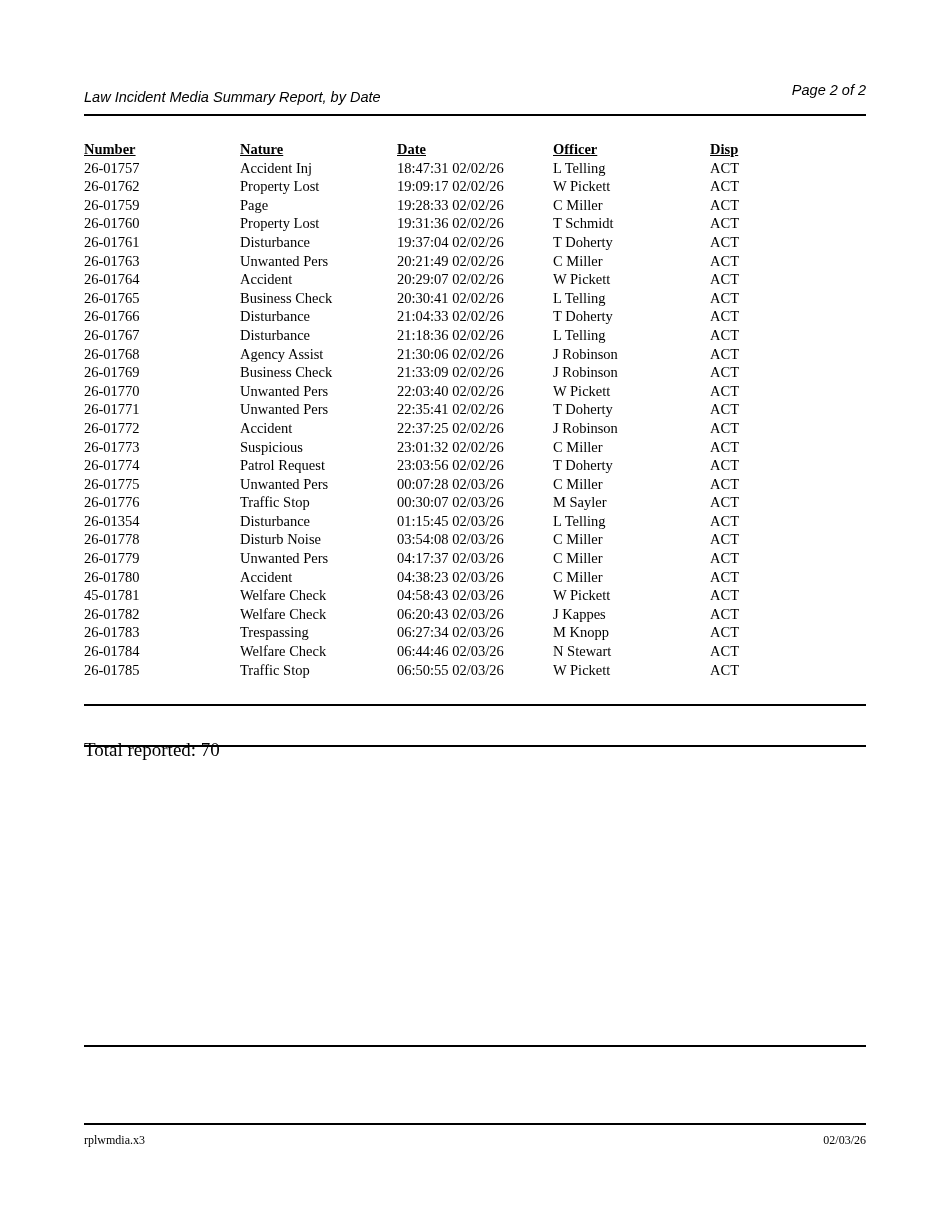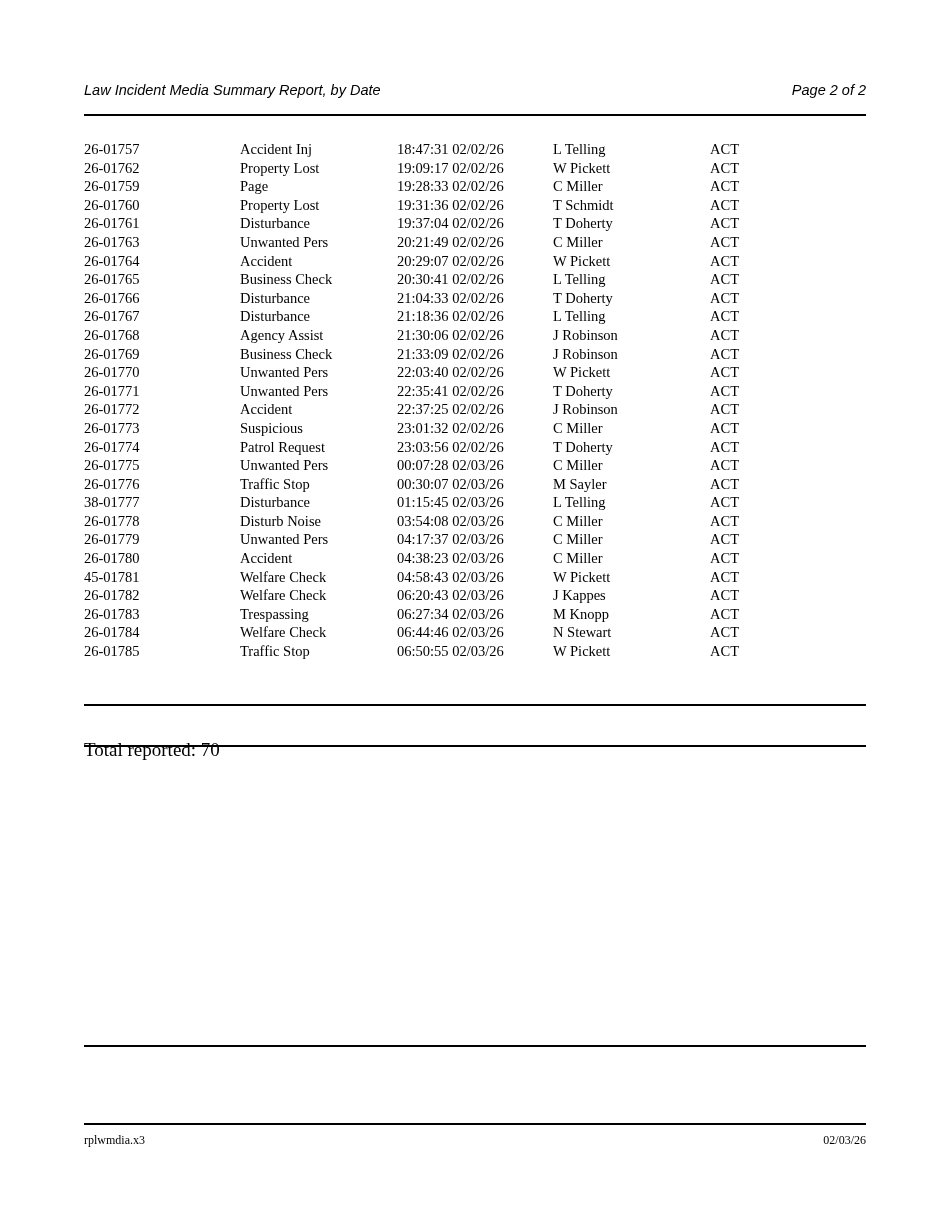--- a/index.html
+++ b/index.html
@@ -1,20 +1,20 @@
 <!DOCTYPE html>
 <html><head>
   <meta charset="utf-8">
   <style>
     html, body { margin: 0; padding: 0; background: #ffffff; }
     body { width: 950px; height: 1229px; position: relative; overflow: hidden; color: #000; }
     .page { position: absolute; left: 84px; top: 0; width: 782px; height: 1229px; }
     .header { position: absolute; top: 82px; left: 0; width: 782px; height: 20px;
       font-family: "Liberation Sans", sans-serif; font-style: italic; font-size: 14.5px; }
-    .header .title { position: absolute; left: 0; top: 0; text-align: center; }
+    .header .title { position: absolute; left: 0; top: 7px; text-align: center; }
     .header .pageno { position: absolute; right: 0; top: 0; }
     .rule { position: absolute; left: 0; width: 782px; height: 2px; background: #000; }
     .table { position: absolute; left: 0; top: 140px; width: 782px;
       font-family: "Liberation Serif", serif; font-size: 14.5px; }
     .trow { position: relative; height: 18.6px; line-height: 18.6px; white-space: nowrap; }
     .trow span { position: absolute; top: 0; }
     .c0 { left: 0; } .c1 { left: 156px; } .c2 { left: 313px; } .c3 { left: 469px; } .c4 { left: 626px; }
     .thead span { font-weight: bold; text-decoration: underline; }
     .total { position: absolute; left: 0; top: 739px; font-family: "Liberation Serif", serif; font-size: 19px; }
     .includes { position: absolute; left: 0; top: 1056px; width: 782px;
@@ -28,20 +28,27 @@
 <body>
 
 <div class="page">
   <div class="header">
     <span class="title">Law Incident Media Summary Report, by Date</span>
     <span class="pageno">Page 2 of 2</span>
   </div>
   <div class="rule" style="top:114px"></div>
 
   <div class="table" id="incident-table">
+    <div class="trow thead">
+      <span class="c0">Number</span>
+      <span class="c1">Nature</span>
+      <span class="c2">Date</span>
+      <span class="c3">Officer</span>
+      <span class="c4">Disp</span>
+    </div>
   <div class="trow">
         <span class="c0">26-01757</span>
         <span class="c1">Accident Inj</span>
         <span class="c2">18:47:31 02/02/26</span>
         <span class="c3">L Telling</span>
         <span class="c4">ACT</span>
       </div>
       <div class="trow">
         <span class="c0">26-01762</span>
         <span class="c1">Property Lost</span>
@@ -162,21 +169,21 @@
         <span class="c4">ACT</span>
       </div>
       <div class="trow">
         <span class="c0">26-01776</span>
         <span class="c1">Traffic Stop</span>
         <span class="c2">00:30:07 02/03/26</span>
         <span class="c3">M Sayler</span>
         <span class="c4">ACT</span>
       </div>
       <div class="trow">
-        <span class="c0">38-01777</span>
+        <span class="c0">26-01354</span>
         <span class="c1">Disturbance</span>
         <span class="c2">01:15:45 02/03/26</span>
         <span class="c3">L Telling</span>
         <span class="c4">ACT</span>
       </div>
       <div class="trow">
         <span class="c0">26-01778</span>
         <span class="c1">Disturb Noise</span>
         <span class="c2">03:54:08 02/03/26</span>
         <span class="c3">C Miller</span>

